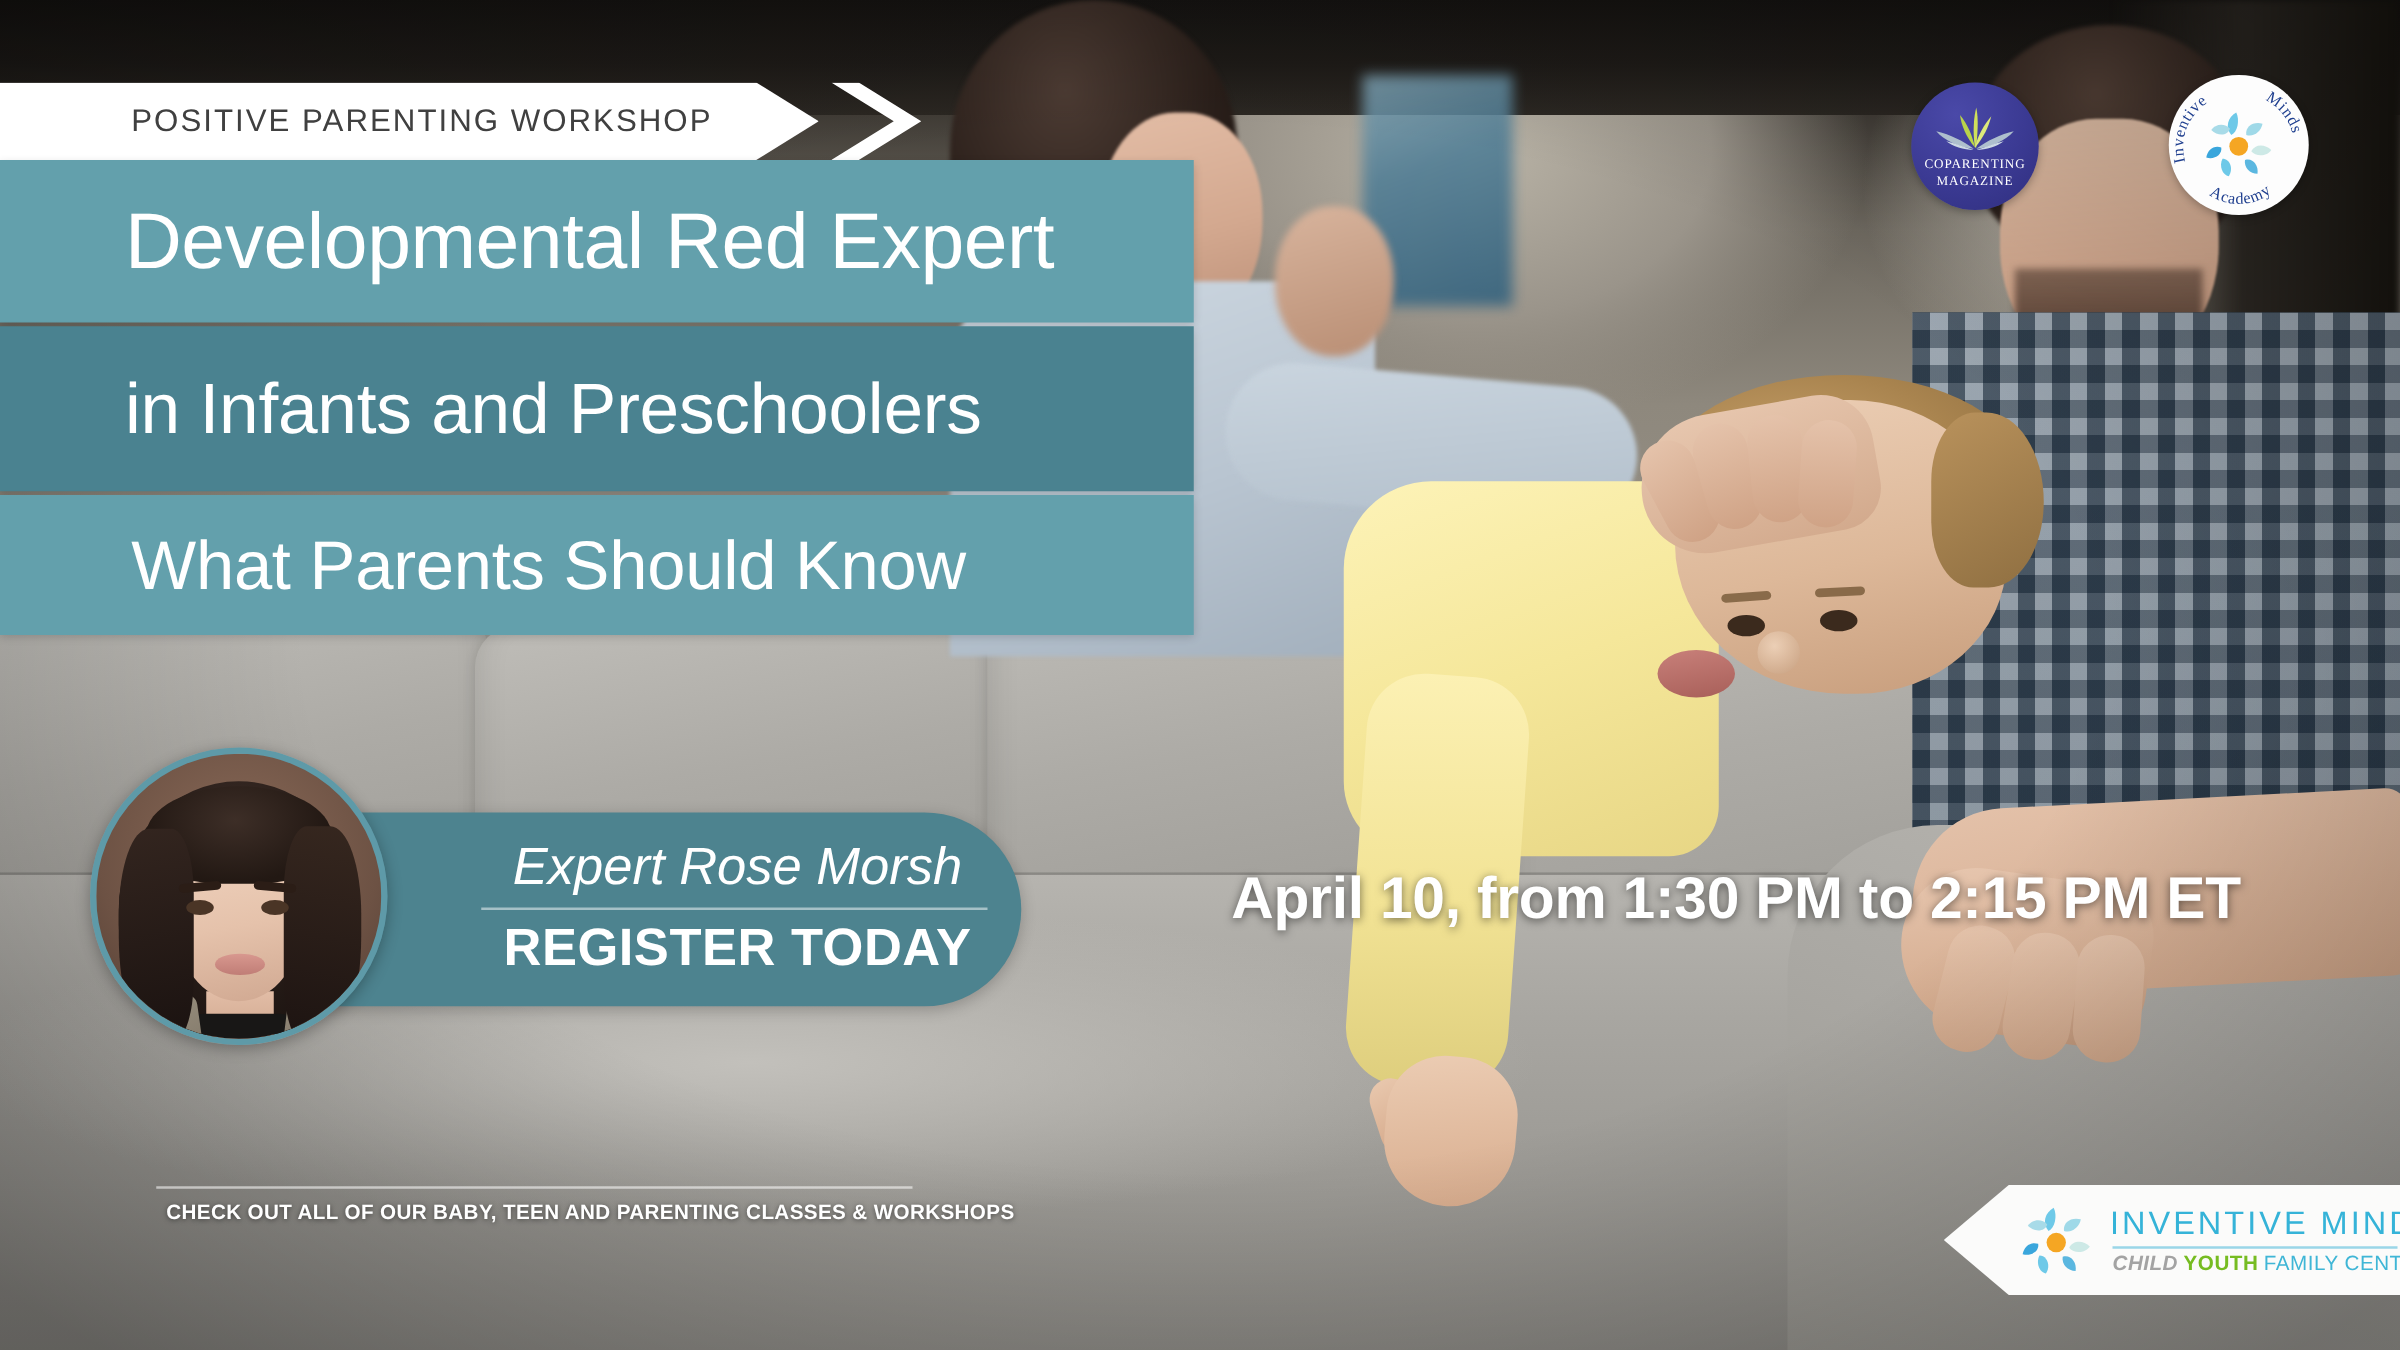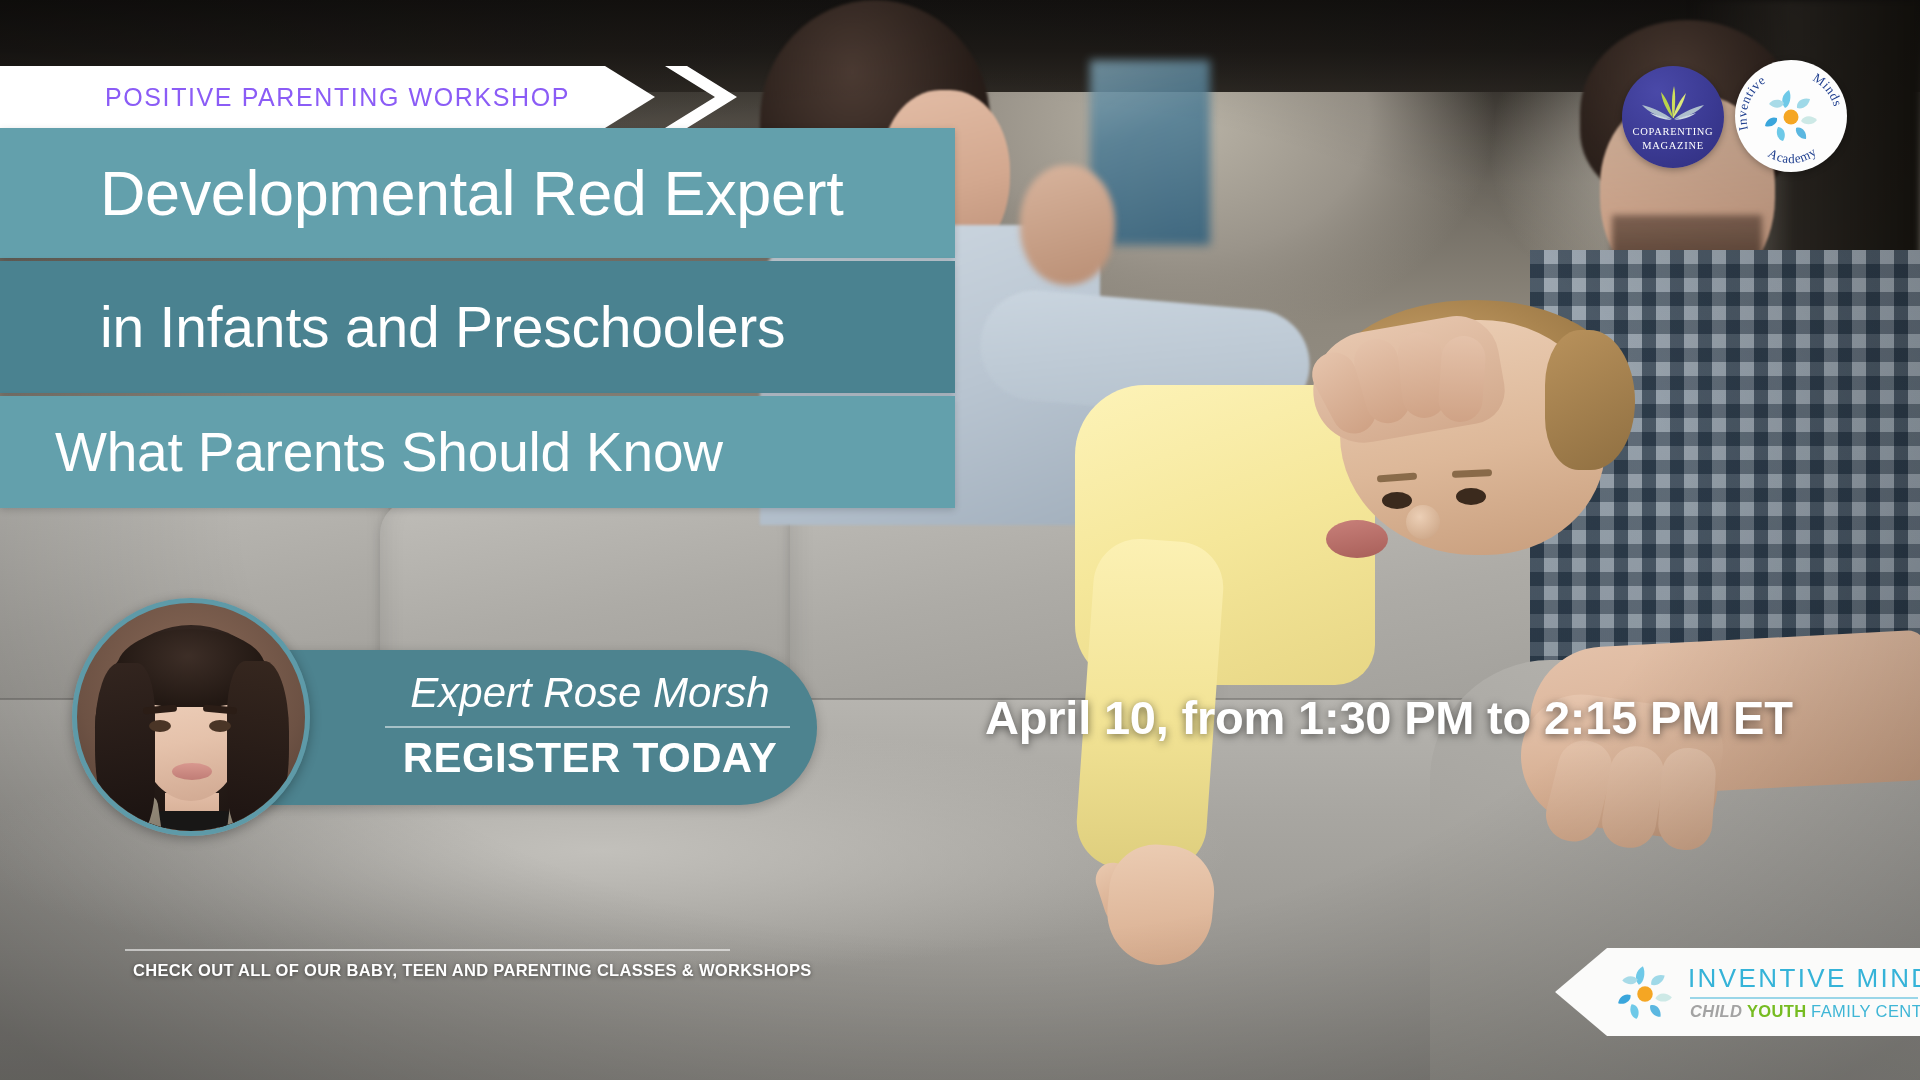--- a/index.html
+++ b/index.html
@@ -240,21 +240,21 @@
   #kicker-wrap { position:absolute; left:0; top:66px; height:62px; }
   .kicker-bar {
     position:absolute; left:0; top:0; width:655px; height:62px;
     background:#ffffff;
     clip-path:polygon(0 0, 605px 0, 655px 31px, 605px 62px, 0 62px);
     filter:drop-shadow(3px 4px 5px rgba(0,0,0,.35));
     display:flex; align-items:center;
   }
   .kicker-text {
     margin-left:105px;
-    font-size:25px; letter-spacing:1.6px; color:#8b5cf6; font-weight:400;
+    font-size:25px; letter-spacing:1.6px; color:#404040; font-weight:400;
     white-space:nowrap;
   }
   .kicker-chev {
     position:absolute; left:665px; top:0; width:72px; height:62px;
     background:#ffffff;
     clip-path:polygon(0 0, 50px 31px, 0 62px, 22px 62px, 72px 31px, 22px 0);
     filter:drop-shadow(3px 4px 5px rgba(0,0,0,.35));
   }
 
   
@@ -266,21 +266,21 @@
   .band-text {
     color:#ffffff; font-weight:400;
     font-family:"Liberation Sans", sans-serif;
     white-space:nowrap;
   }
   #band1 { top:128px; height:130px; background:#63a0ac; }
   #band1 .band-text { margin-left:100px; font-size:63px; letter-spacing:-.4px; }
   #band2 { top:261px; height:132px; background:#4a8290; }
   #band2 .band-text { margin-left:100px; font-size:57px; letter-spacing:-.2px; }
   #band3 { top:396px; height:112px; background:#63a0ac; }
-  #band3 .band-text { margin-left:55px; font-size:55px; letter-spacing:-.2px; }
+  #band3 .band-text { margin-left:105px; font-size:55px; letter-spacing:-.2px; }
 
   
   #speaker-pill {
     position:absolute; left:175px; top:650px; width:642px; height:155px;
     background:#4d838f; border-radius:78px;
     box-shadow:0 3px 12px rgba(0,0,0,.22);
   }
   #speaker-name {
     position:absolute; left:205px; top:19px; width:420px;
     text-align:center;
@@ -394,21 +394,21 @@
   }
   #footer-tagline {
     margin-top:10px; margin-left:8px;
     font-size:16.5px; font-weight:700; color:#fff; letter-spacing:.3px;
     text-shadow:0 1px 4px rgba(0,0,0,.5);
     white-space:nowrap;
   }
 
   
   #badge-coparenting {
-    position:absolute; left:1622px; top:66px; width:102px; height:102px;
+    position:absolute; left:1529px; top:66px; width:102px; height:102px;
     border-radius:50%;
     background:radial-gradient(circle at 35% 25%, #4a49a8 0%, #3b3a93 55%, #2f2e7e 100%);
     box-shadow:0 2px 7px rgba(0,0,0,.3);
     overflow:hidden;
   }
   #badge-cp-t1 {
     position:absolute; left:0; top:60px; width:102px; text-align:center;
     font-family:"Liberation Serif", serif;
     font-size:10.5px; color:#fff; letter-spacing:.7px;
   }

